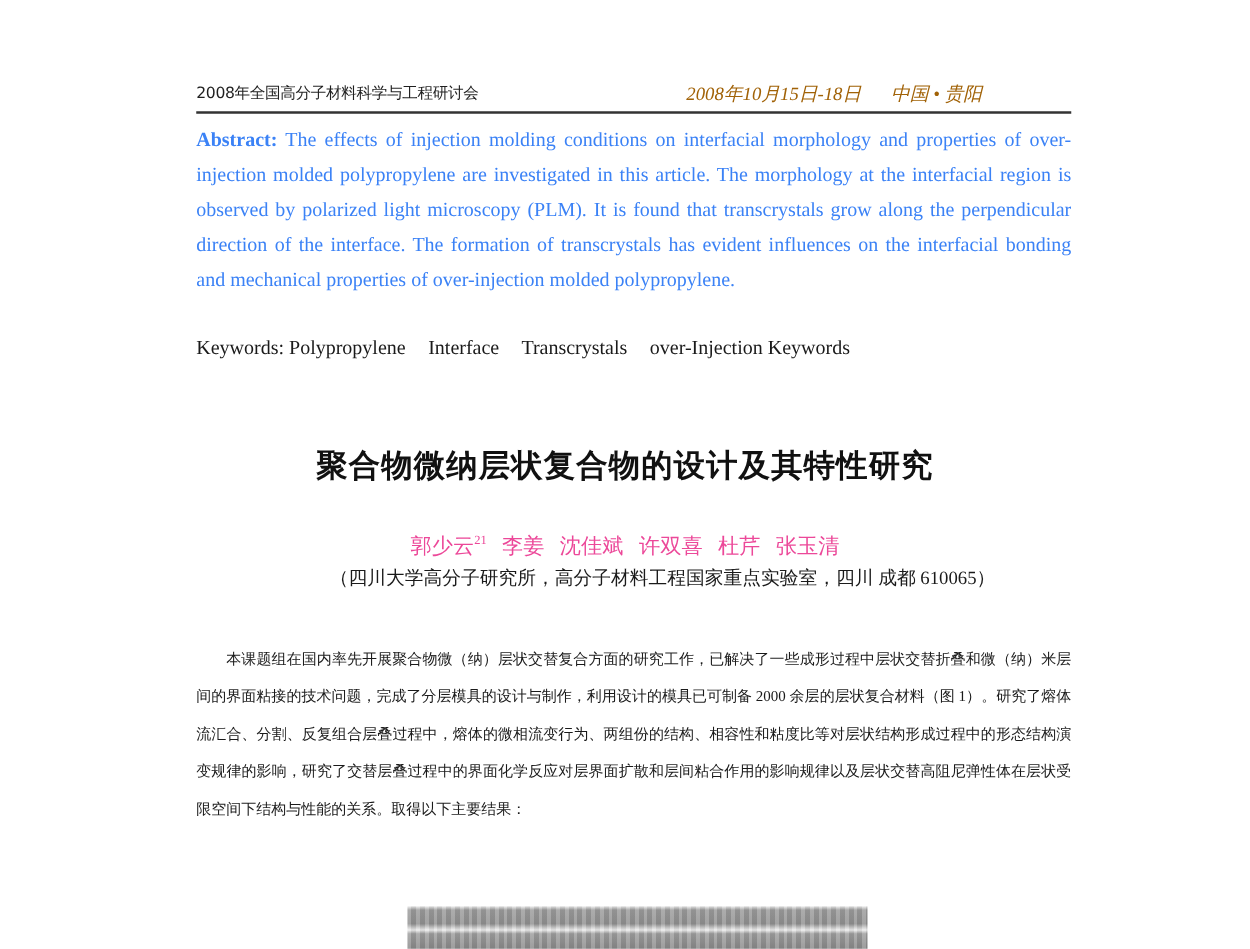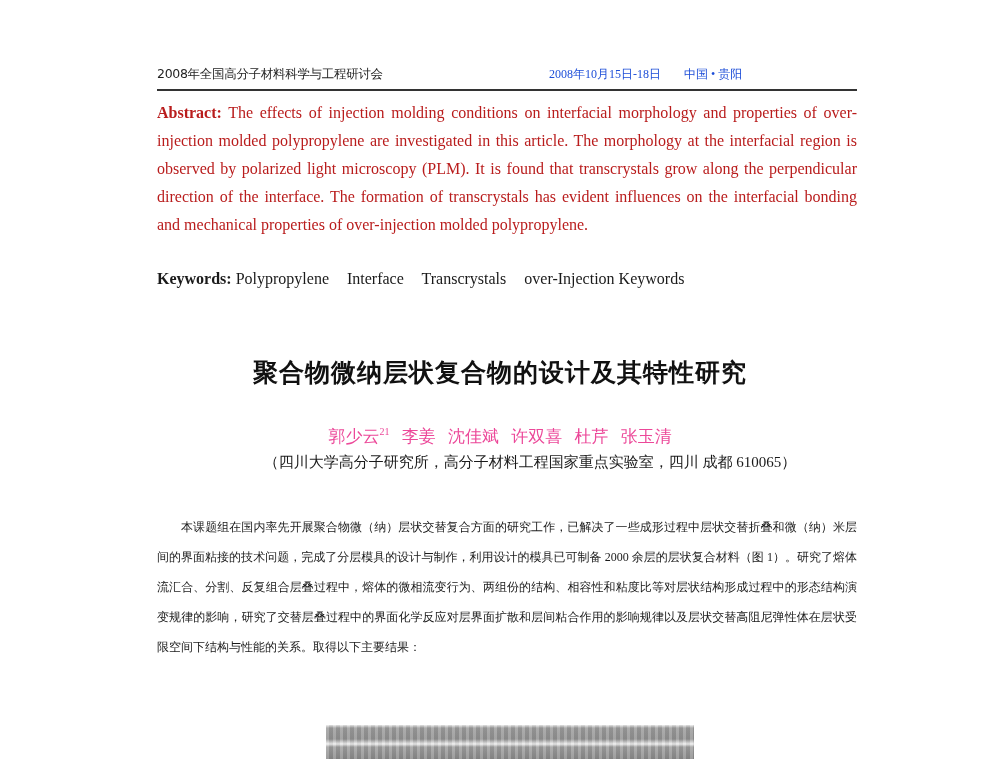--- a/index.html
+++ b/index.html
@@ -29,58 +29,59 @@
     font-family: "DejaVu Sans", "Liberation Sans", sans-serif;
     font-weight: normal;
     font-size: 12.5px;
     letter-spacing: -0.3px;
     color: #1f1f1f;
   }
   .header-right {
     position: absolute;
     left: 392px;
     top: 2px;
-    font-size: 12px;
-    color: #1d4ed8;
+    font-size: 15px;
+    color: #a16207;
     white-space: nowrap;
+    font-style: italic;
   }
   .header-right .loc {
     margin-left: 20px;
   }
   .header-rule {
     position: absolute;
     left: 157px;
     top: 89px;
     width: 700px;
     height: 0;
     border-top: 2px solid #333;
   }
   .abstract {
     position: absolute;
     left: 157px;
     top: 99px;
     width: 700px;
     font-size: 16px;
     line-height: 28px;
     text-align: justify;
-    color: #b91c1c;
+    color: #3b82f6;
   }
   .abstract .label {
     font-weight: bold;
   }
   .keywords {
     position: absolute;
     left: 157px;
     top: 265px;
     width: 700px;
     font-size: 16px;
     line-height: 28px;
     white-space: nowrap;
   }
-  .keywords .label { font-weight: bold; }
+  .keywords .label { font-weight: normal; }
   .keywords .kw { margin-right: 14px; margin-top: 28px; }
   .title {
     position: absolute;
     left: 0;
     width: 1000px;
     top: 356px;
     text-align: center;
     font-family: "DejaVu Sans", "Liberation Sans", sans-serif;
     font-weight: bold;
     font-size: 25px;

